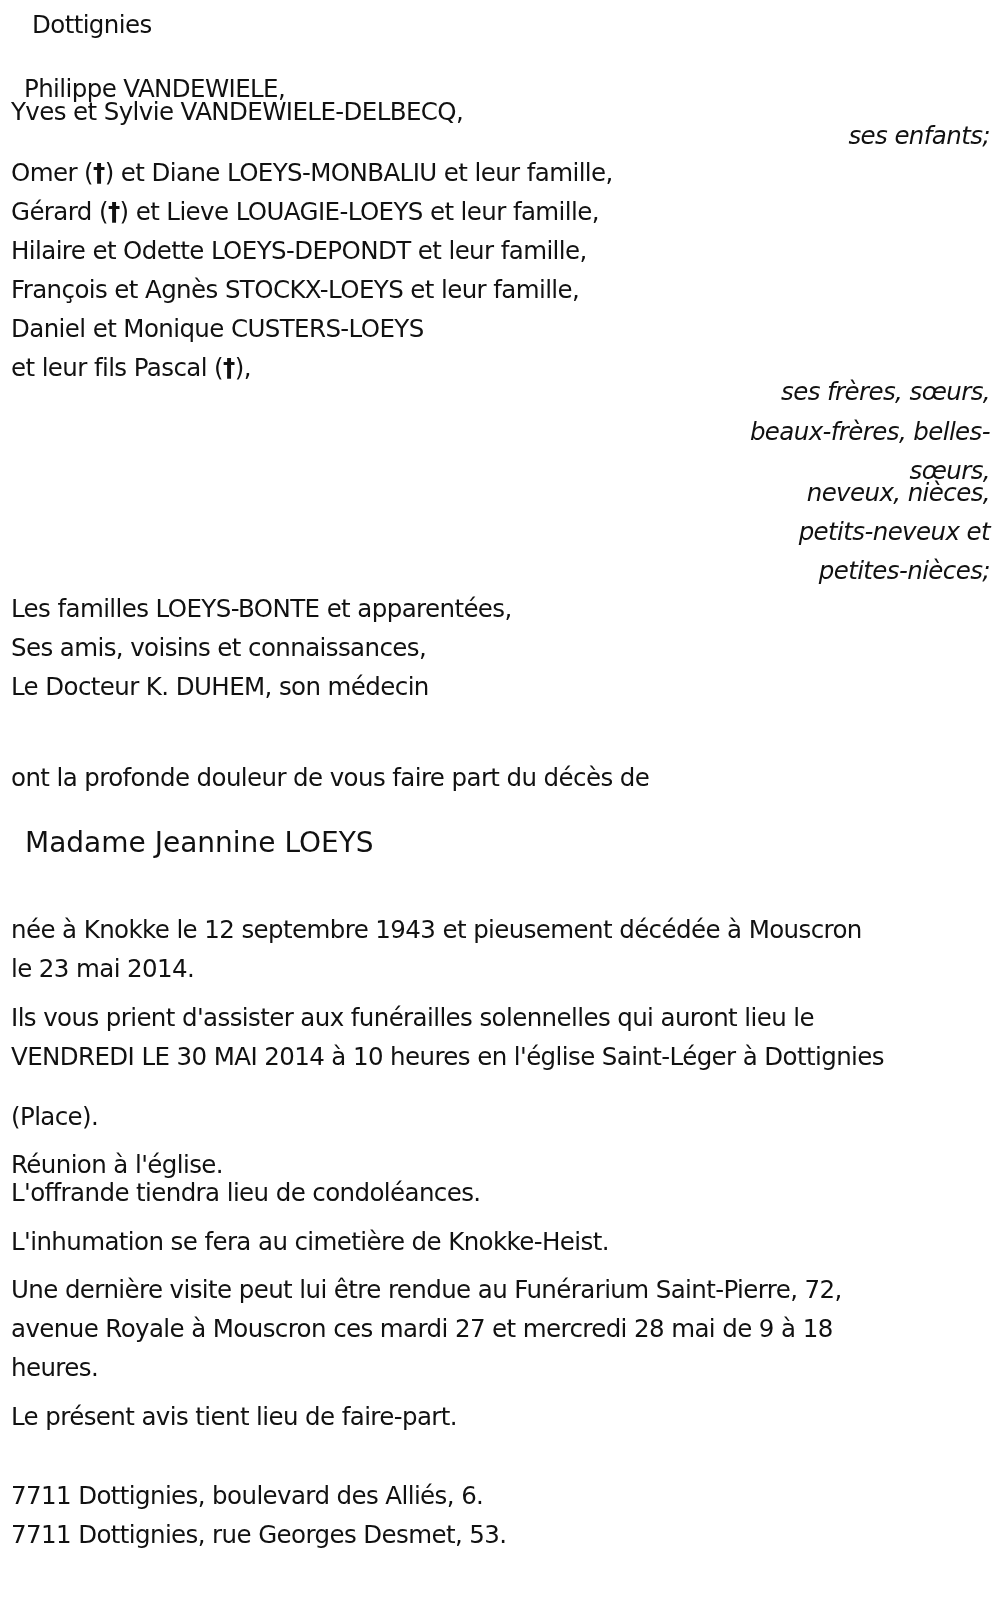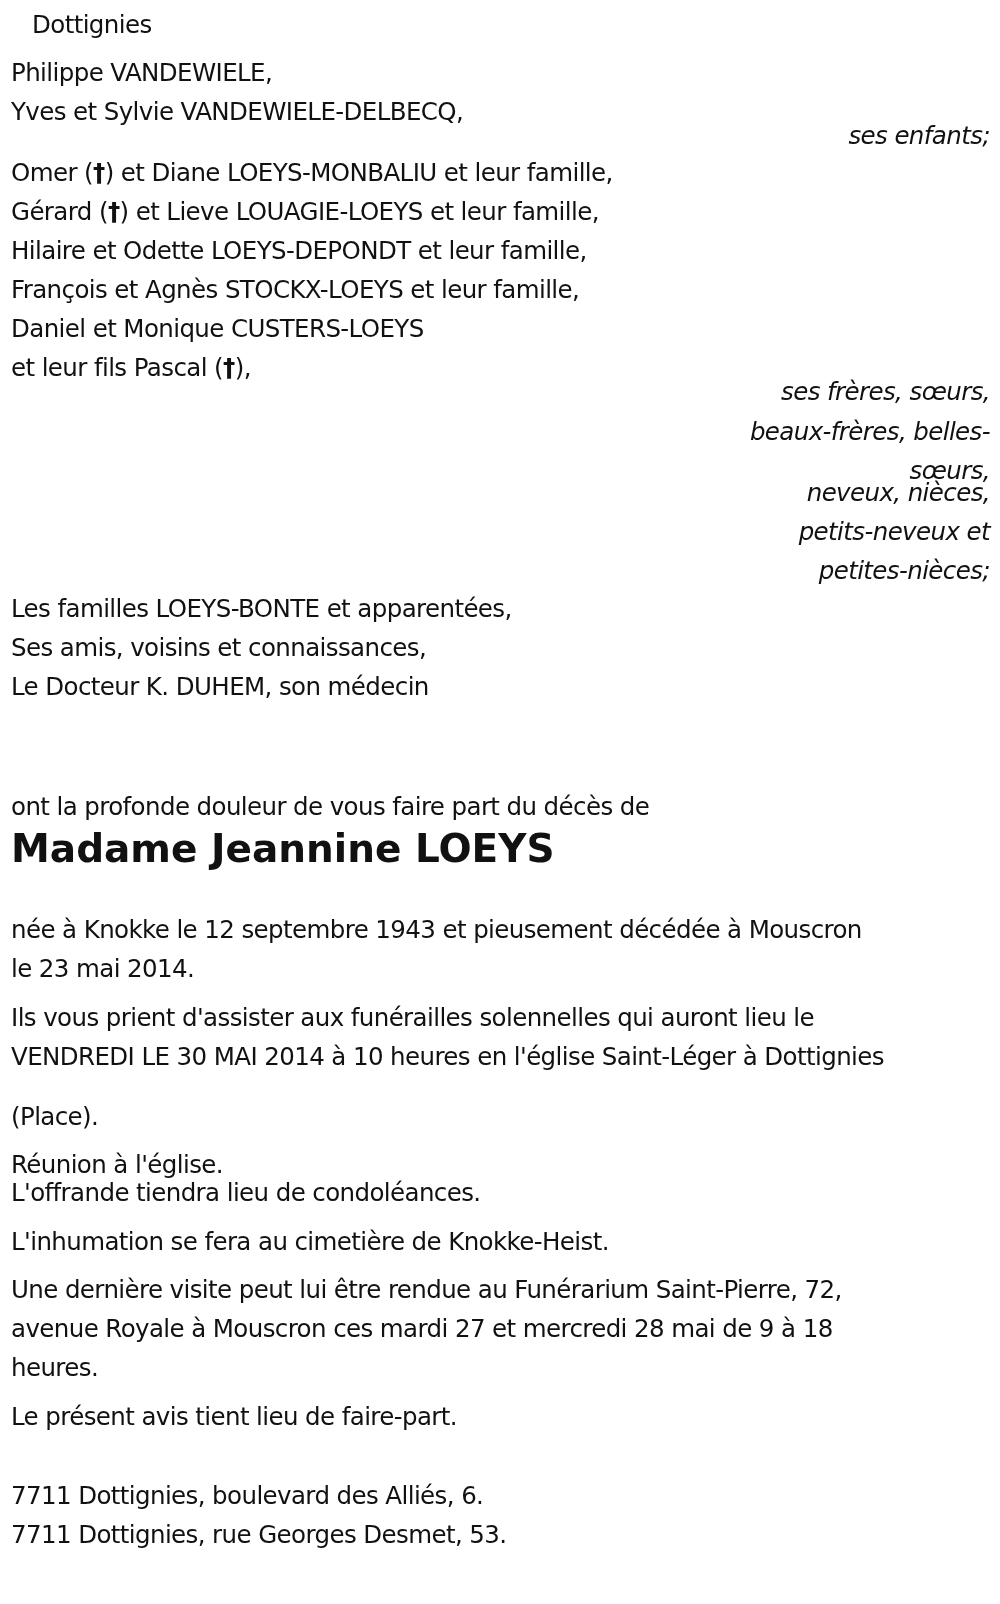--- a/index.html
+++ b/index.html
@@ -21,35 +21,35 @@
     .right {
       position: absolute;
       right: 10px;
       text-align: right;
       font-style: italic;
       white-space: nowrap;
     }
     .cross { font-weight: bold; }
     .title {
       position: absolute;
-      left: 11px;
+      left: 25px;
       top: 845px;
-      font-size: 39px;
-      font-weight: bold;
+      font-size: 28px;
+      font-weight: normal;
       letter-spacing: 0px;
       white-space: nowrap;
     }
   </style>
 </head>
 <body>
 
 <div class="line" style="top:10px;margin-left:21px;">Dottignies</div>
 
 <div>
-  <div class="line" style="top:58px;">Philippe VANDEWIELE,</div>
+  <div class="line" style="top:74px;margin-left:13px;">Philippe VANDEWIELE,</div>
   <div class="line" style="top:97px;">Yves et Sylvie VANDEWIELE-DELBECQ,</div>
   <div class="right" style="top:121px;">ses enfants;</div>
 </div>
 
 <div>
   <div class="line" style="top:158px;">
     <span>Omer (</span><span class="cross">†</span><span>) et Diane LOEYS-MONBALIU et leur famille,</span>
   </div>
   <div class="line" style="top:197px;">
     <span>Gérard (</span><span class="cross">†</span><span>) et Lieve LOUAGIE-LOEYS et leur famille,</span>
@@ -74,21 +74,21 @@
   <div class="right" style="top:517px;">petits-neveux et</div>
   <div class="right" style="top:556px;">petites-nièces;</div>
 </div>
 
 <div>
   <div class="line" style="top:594px;">Les familles LOEYS-BONTE et apparentées,</div>
   <div class="line" style="top:633px;">Ses amis, voisins et connaissances,</div>
   <div class="line" style="top:672px;">Le Docteur K. DUHEM, son médecin</div>
 </div>
 
-<div class="line" style="top:792px;">ont la profonde douleur de vous faire part du décès de</div>
+<div class="line" style="top:763px;">ont la profonde douleur de vous faire part du décès de</div>
 
 <div class="title" style="top:826px;">Madame Jeannine LOEYS</div>
 
 <div>
   <div class="line" style="top:915px;">née à Knokke le 12 septembre 1943 et pieusement décédée à Mouscron</div>
   <div class="line" style="top:954px;">le 23 mai 2014.</div>
 </div>
 
 <div>
   <div class="line" style="top:1003px;">Ils vous prient d'assister aux funérailles solennelles qui auront lieu le</div>

